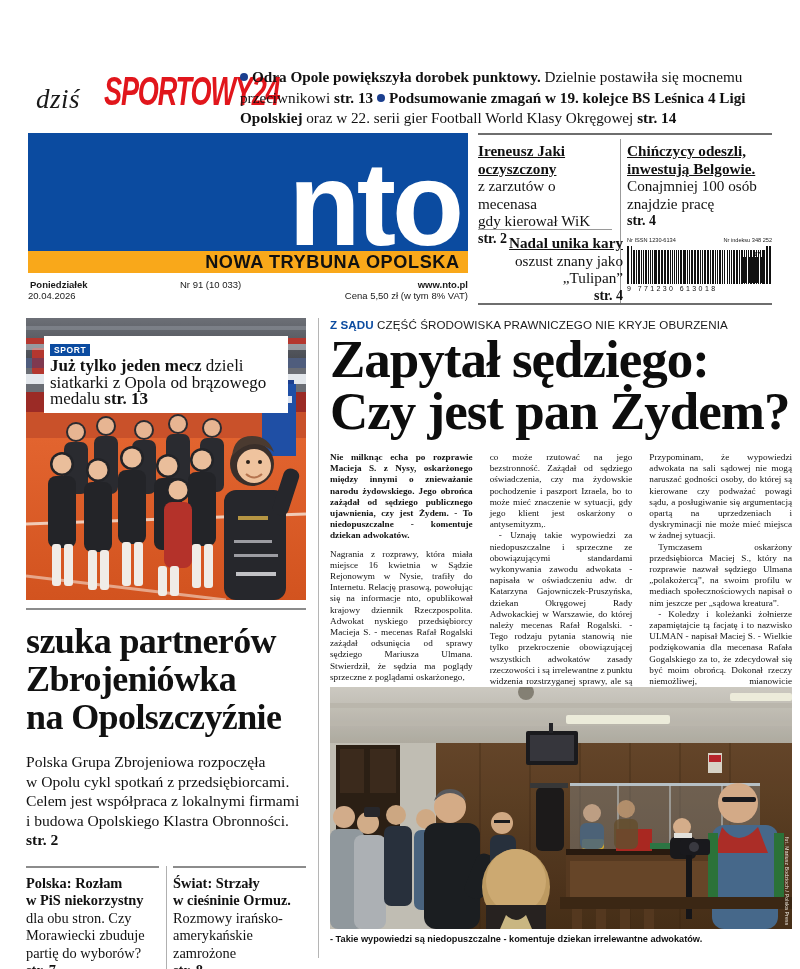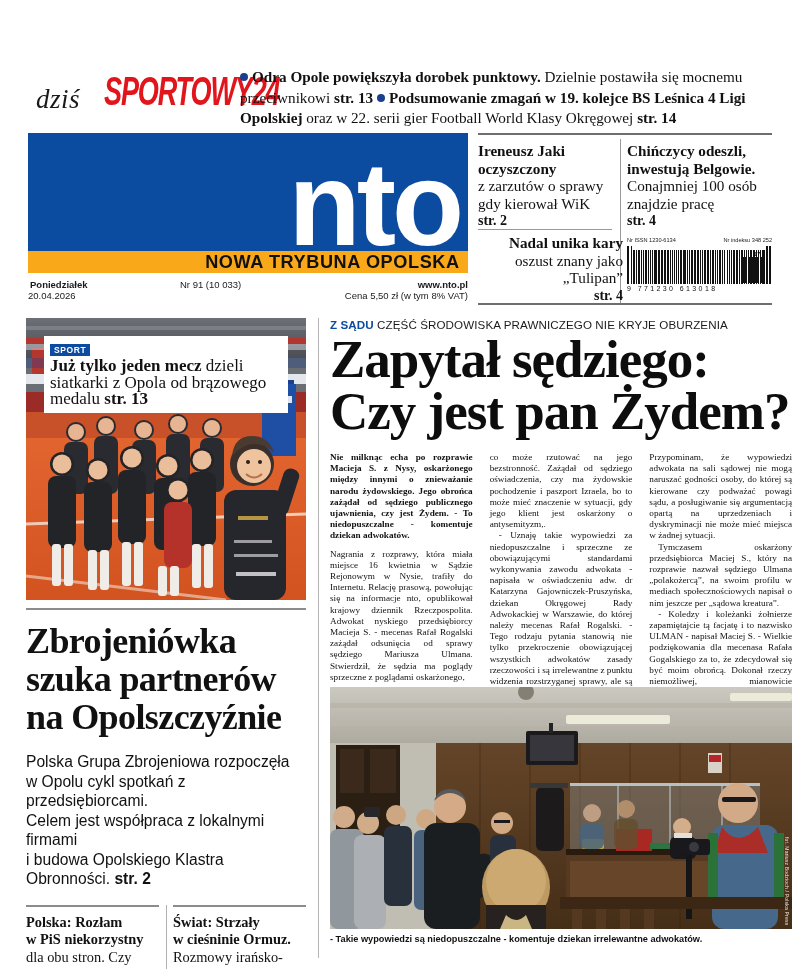--- a/index.html
+++ b/index.html
@@ -140,20 +140,21 @@
     color: #111;
   }
   .t-a { left: 0; top: 9px; width: 134px; }
   .t-b { left: 149px; top: 9px; width: 145px; }
   .t-c { left: 11px; top: 101px; width: 134px; text-align: right; }
   .teaser .hl {
     font-weight: bold;
     font-size: 15.2px;
     line-height: 17.5px;
     display: block;
+    text-decoration: underline;
   }
   .teaser .dk {
     font-size: 15.2px;
     line-height: 17.5px;
     display: block;
   }
   .teaser .pg {
     font-weight: bold;
     font-size: 14px;
     display: block;
@@ -269,21 +270,21 @@
   .zbro-hl {
     font-family: "Liberation Serif", serif;
     font-weight: bold;
     font-size: 36px;
     line-height: 38px;
     color: #111;
     letter-spacing: -.6px;
     margin-top: 12px;
   }
   .zbro-lead {
-    font-family: Liberation Sans, sans-serif;
+    font-family: Liberation Serif, serif;
     font-size: 15.6px;
     line-height: 19.5px;
     color: #111;
     margin-top: 16px;
   }
   .zbro-lead b { font-weight: bold; }
 
   .bottom-two {
     position: relative;
     margin-top: 16px;
@@ -413,21 +414,21 @@
   </div>
 
   <div class="teaser-wrap">
     <div class="teaser-rule-top"></div>
     <div class="vdiv"></div>
     <div class="hdiv"></div>
 
     <div class="teaser t-a">
       <span class="hl">Ireneusz Jaki</span>
       <span class="hl">oczyszczony</span>
-      <span class="dk">z zarzutów o sprawy</span>
+      <span class="dk">z zarzutów o mecenasa</span>
       <span class="dk">gdy kierował WiK</span>
       <span class="pg">str. 2</span>
     </div>
 
     <div class="teaser t-b">
       <span class="hl">Chińczycy odeszli,</span>
       <span class="hl">inwestują Belgowie.</span>
       <span class="dk">Conajmniej 100 osób</span>
       <span class="dk">znajdzie pracę</span>
       <span class="pg">str. 4</span>
@@ -650,22 +651,22 @@
         <div class="sport-hl">
           <b>Już tylko jeden mecz</b><span> dzieli siatkarki</span>
           <span>z Opola od brązowego medalu </span><b>str. 13</b>
         </div>
       </div>
     </div>
 
     <div class="rule-thick"></div>
 
     <div class="zbro-hl">
+      <div>szuka partnerów</div>
       <div>Zbrojeniówka</div>
-      <div>szuka partnerów</div>
       <div>na Opolszczyźnie</div>
     </div>
 
     <div class="zbro-lead">
       <span>Polska Grupa Zbrojeniowa rozpoczęła</span><br>
       <span>w Opolu cykl spotkań z przedsiębiorcami.</span><br>
       <span>Celem jest współpraca z lokalnymi firmami</span><br>
       <span>i budowa Opolskiego Klastra Obronności. </span><b>str. 2</b>
     </div>
 

